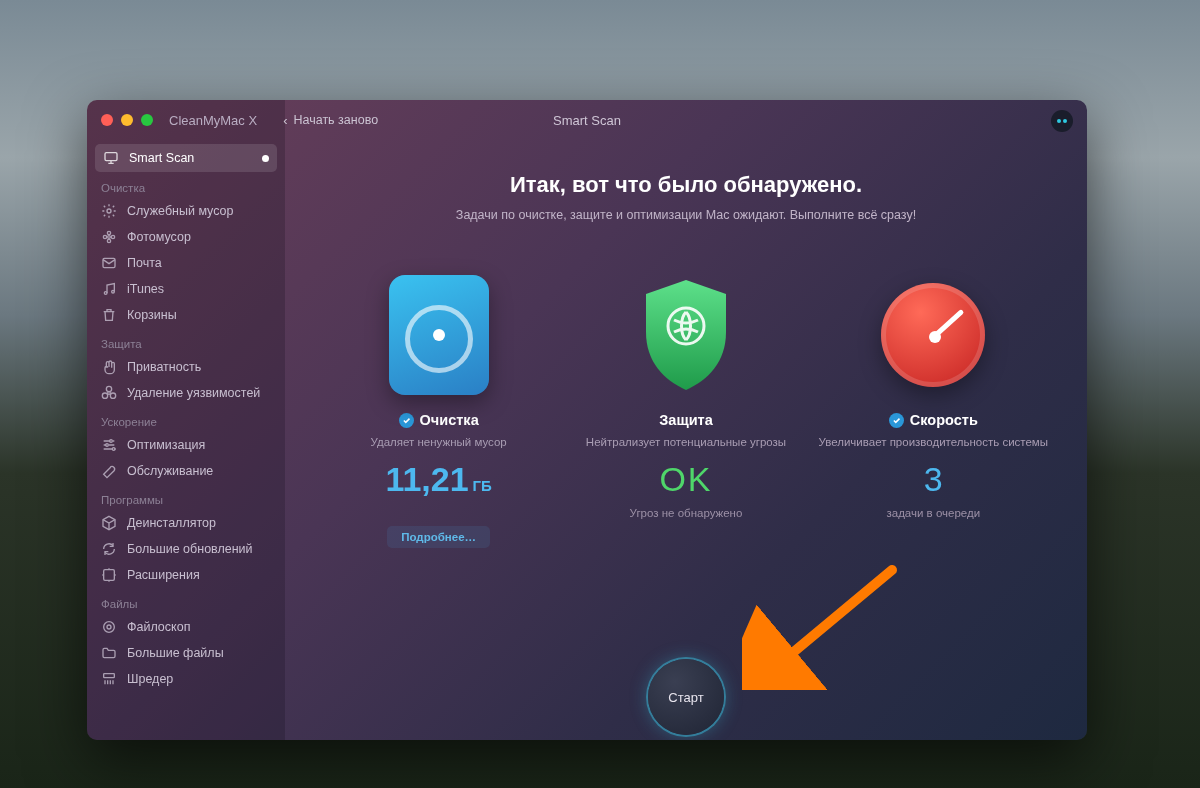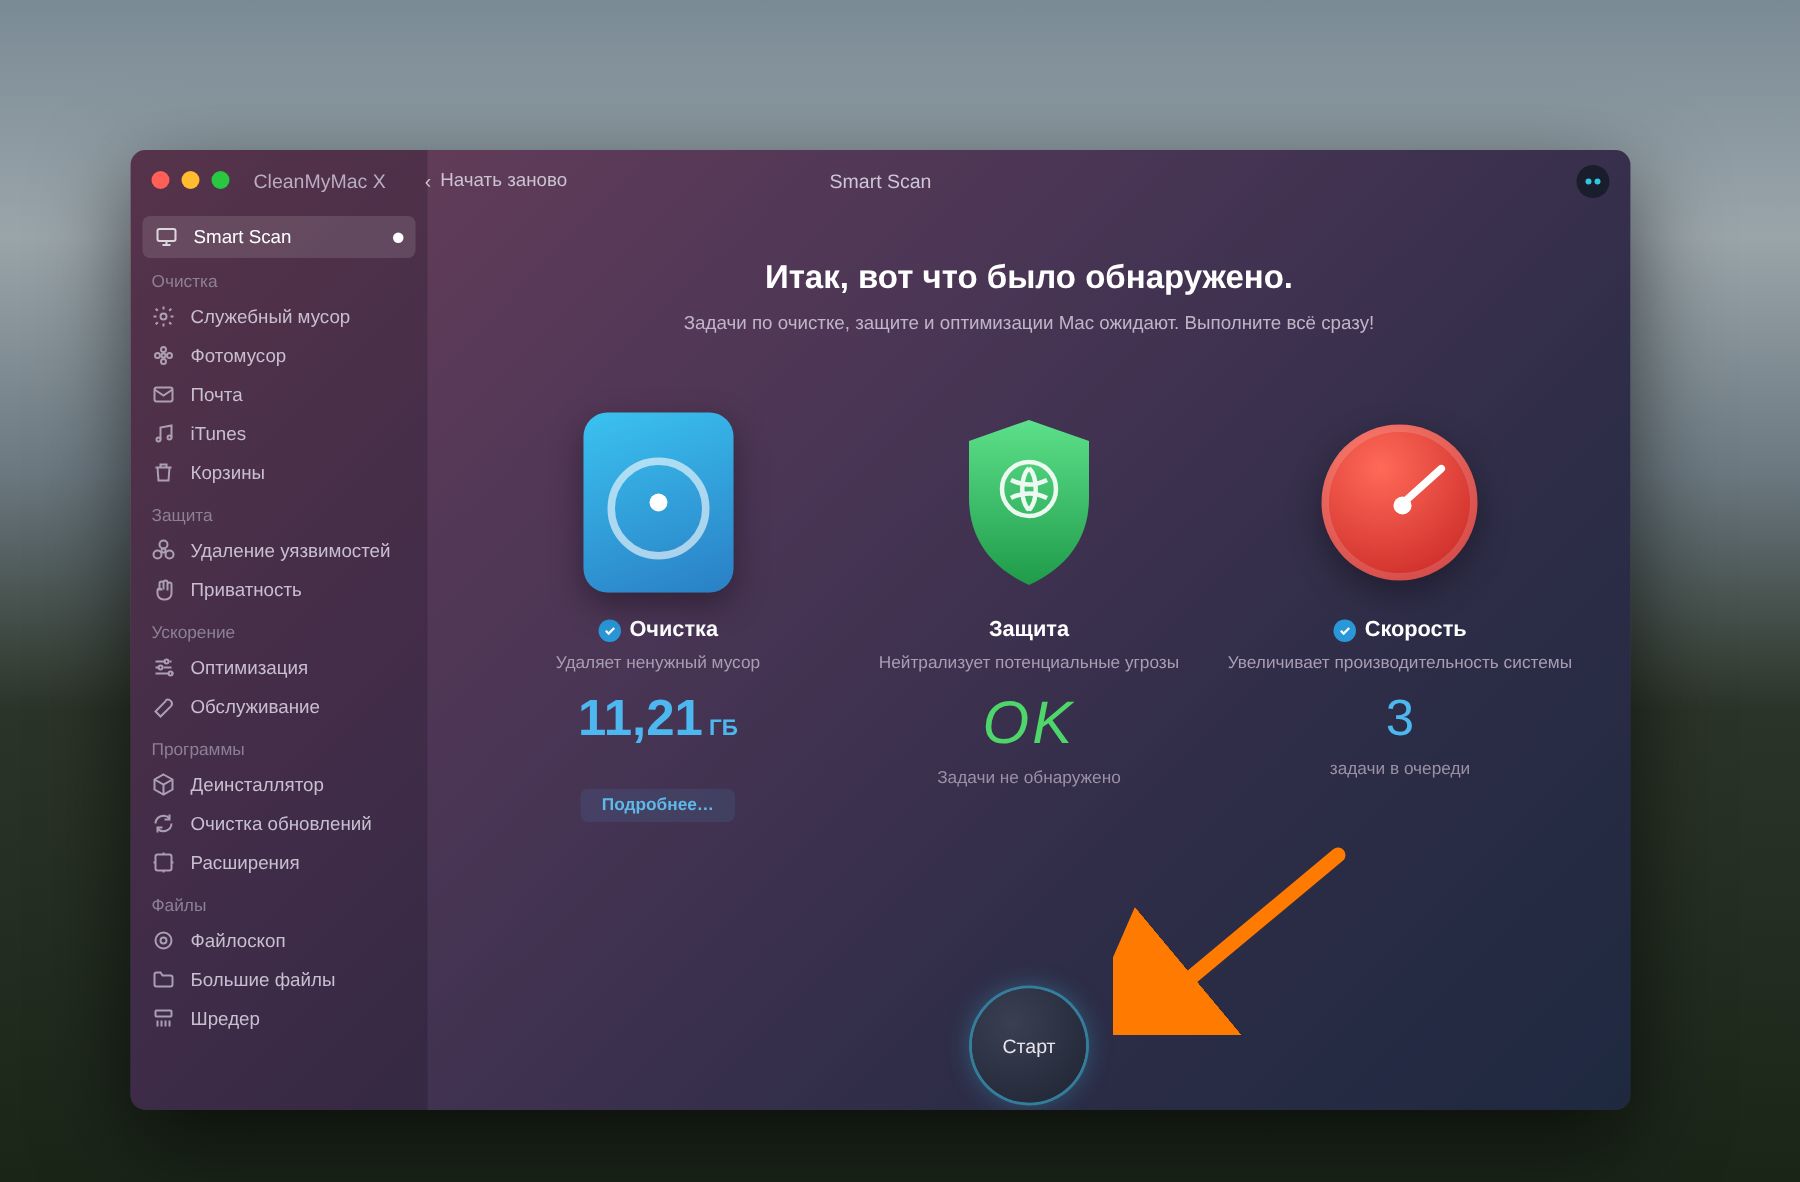--- a/index.html
+++ b/index.html
@@ -35,21 +35,21 @@
 .subheading { font-size: 12.5px; color: #c1b4c8; margin-top: 10px; }
 .cards { display: flex; justify-content: space-around; margin-top: 48px; }
 .card { width: 240px; display: flex; flex-direction: column; align-items: center; }
 .card-illus { width: 110px; height: 130px; display: flex; align-items: center; justify-content: center; }
 .card-title { display: flex; align-items: center; gap: 6px; font-size: 14.5px; font-weight: 600; color: #fff; margin-top: 12px; }
 .check { width: 15px; height: 15px; border-radius: 50%; background: #2a97d8; display: inline-flex; align-items: center; justify-content: center; }
 .check svg { width: 9px; height: 9px; }
 .card-desc { font-size: 11.5px; color: #a99db3; margin-top: 6px; line-height: 1.4; }
 .big-num { font-size: 34px; font-weight: 700; color: #4db8ef; margin-top: 10px; }
 .big-num .unit { font-size: 15px; margin-left: 4px; }
-.ok { font-size: 40px; font-weight: 300; color: #4fd66a; margin-top: 10px; letter-spacing: 2px; font-style: italic; }
+.ok { font-size: 34px; font-weight: 300; color: #4fd66a; margin-top: 10px; letter-spacing: 2px; }
 .three { font-size: 34px; font-weight: 300; color: #4db8ef; margin-top: 10px; }
 .foot { font-size: 11.5px; color: #9c90a6; margin-top: 8px; }
 .more-btn { margin-top: 27px; padding: 5px 14px; font-size: 11.5px; color: #5fb9e8; background: rgba(70,130,180,.18); border: none; border-radius: 5px; cursor: pointer; font-weight: bold; }
 .start-btn { position: absolute; bottom: 5px; left: 50%; transform: translateX(-50%); width: 76px; height: 76px; border-radius: 50%; background: radial-gradient(circle at 35% 30%, #3a3f52, #1f2434); box-shadow: 0 0 0 2px rgba(60,200,230,.45), 0 0 18px rgba(60,200,230,.35); display: flex; align-items: center; justify-content: center; color: #e8e5ee; font-size: 13px; cursor: pointer; }
 .arrow { position: absolute; bottom: 50px; left: 57%; pointer-events: none; }
 
 .disk { width: 100px; height: 120px; background: linear-gradient(160deg,#3ac2f0,#2a7fc5); border-radius: 16px; position: relative; box-shadow: 0 8px 22px rgba(0,0,0,.35); }
 .disk::before { content: ""; position: absolute; left: 50%; top: 30px; transform: translateX(-50%); width: 58px; height: 58px; border: 5px solid rgba(255,255,255,.6); border-radius: 50%; }
 .disk::after { content: ""; position: absolute; left: 50%; top: 54px; transform: translateX(-50%); width: 12px; height: 12px; background: #fff; border-radius: 50%; }
 .shield { width: 100px; height: 118px; position: relative; }
@@ -126,33 +126,33 @@
     <div class="sb-item">
         <svg class="sb-icon" viewBox="0 0 24 24" fill="none" stroke="currentColor" stroke-width="2">
           <path d="M4 7h16M9 7V4h6v3M6 7l1 13h10l1-13"></path>
         </svg>
         <span>Корзины</span>
       </div>
 
     <div class="sb-heading">Защита</div>
     <div class="sb-item">
         <svg class="sb-icon" viewBox="0 0 24 24" fill="none" stroke="currentColor" stroke-width="2">
+          <path d="M8 13V6a2 2 0 114 0v6M12 12V5a2 2 0 114 0v8M16 13V7a2 2 0 114 0v9a6 6 0 01-6 6h-2a6 6 0 01-6-6v-3a2 2 0 114 0"></path>
+        </svg>
+        <span>Приватность</span>
+      </div>
+    <div class="sb-item">
+        <svg class="sb-icon" viewBox="0 0 24 24" fill="none" stroke="currentColor" stroke-width="2">
           <circle cx="12" cy="12" r="2"></circle>
           <circle cx="12" cy="6" r="4"></circle>
           <circle cx="6" cy="16" r="4"></circle>
           <circle cx="18" cy="16" r="4"></circle>
         </svg>
         <span>Удаление уязвимостей</span>
       </div>
-    <div class="sb-item">
-        <svg class="sb-icon" viewBox="0 0 24 24" fill="none" stroke="currentColor" stroke-width="2">
-          <path d="M8 13V6a2 2 0 114 0v6M12 12V5a2 2 0 114 0v8M16 13V7a2 2 0 114 0v9a6 6 0 01-6 6h-2a6 6 0 01-6-6v-3a2 2 0 114 0"></path>
-        </svg>
-        <span>Приватность</span>
-      </div>
 
     <div class="sb-heading">Ускорение</div>
     <div class="sb-item">
         <svg class="sb-icon" viewBox="0 0 24 24" fill="none" stroke="currentColor" stroke-width="2">
           <path d="M4 6h10M18 6h2M4 12h4M12 12h8M4 18h14M22 18h-2"></path>
           <circle cx="15" cy="6" r="2"></circle>
           <circle cx="9" cy="12" r="2"></circle>
           <circle cx="19" cy="18" r="2"></circle>
         </svg>
         <span>Оптимизация</span>
@@ -170,21 +170,21 @@
           <path d="M12 2l9 5v10l-9 5-9-5V7z"></path>
           <path d="M3 7l9 5 9-5M12 12v10"></path>
         </svg>
         <span>Деинсталлятор</span>
       </div>
     <div class="sb-item">
         <svg class="sb-icon" viewBox="0 0 24 24" fill="none" stroke="currentColor" stroke-width="2">
           <path d="M4 12a8 8 0 0114-5M20 12a8 8 0 01-14 5"></path>
           <path d="M18 3v5h-5M6 21v-5h5"></path>
         </svg>
-        <span>Очистка обновлений</span>
+        <span>Большие обновлений</span>
       </div>
     <div class="sb-item">
         <svg class="sb-icon" viewBox="0 0 24 24" fill="none" stroke="currentColor" stroke-width="2">
           <rect x="4" y="4" width="16" height="16" rx="2"></rect>
           <path d="M12 4v-2M12 22v-2M4 12h-2M22 12h-2"></path>
         </svg>
         <span>Расширения</span>
       </div>
 
     <div class="sb-heading">Файлы</div>
@@ -247,21 +247,21 @@
                 <circle cx="50" cy="50" r="18"></circle>
                 <path d="M50 36 C56 42 56 58 50 64 M50 36 C44 42 44 58 50 64 M38 44 C46 48 54 48 62 44 M38 56 C46 52 54 52 62 56"></path>
               </g>
             </svg>
         </div>
         <div class="card-title">
             <span>Защита</span>
           </div>
         <div class="card-desc">Нейтрализует потенциальные угрозы</div>
         <div class="ok">OK</div>
-        <div class="foot">Задачи не обнаружено</div>
+        <div class="foot">Угроз не обнаружено</div>
       </div>
 
       <div class="card">
         <div class="card-illus">
             <div class="gauge"></div>
           </div>
         <div class="card-title">
           <span class="check">
               <svg viewBox="0 0 24 24" fill="none" stroke="#fff" stroke-width="4">
                 <path d="M5 12l5 5L20 7"></path>

